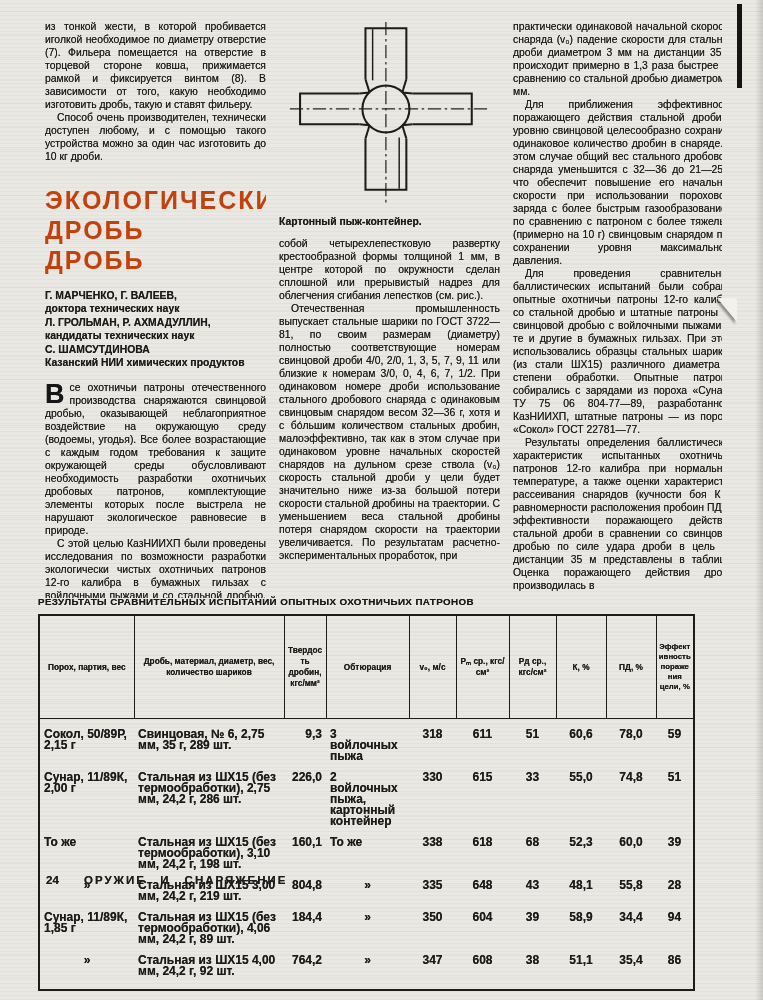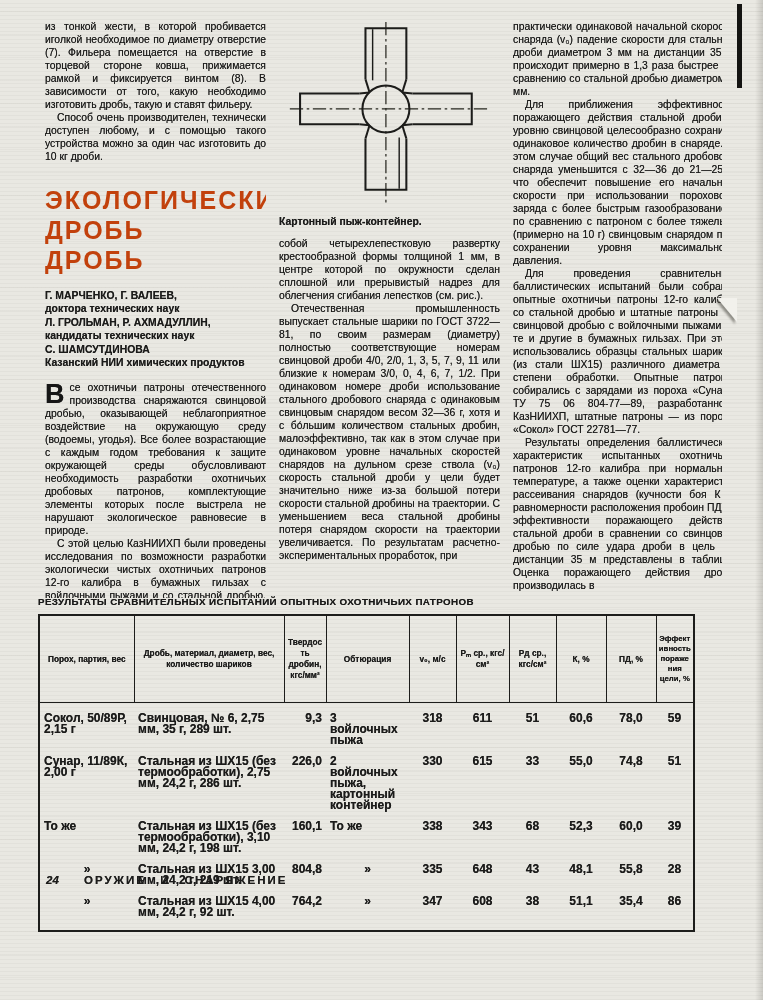--- a/index.html
+++ b/index.html
@@ -48,41 +48,41 @@
     font-weight:bold;font-size:9.8px;letter-spacing:.4px;margin-bottom:7px;
     text-shadow:0 0 .3px rgba(25,25,25,.8);
   }
   table.results{
     border-collapse:collapse;table-layout:fixed;width:655px;
     border:2.5px solid #1d1d1b;
   }
   table.results th{
     border-left:1.2px solid #1d1d1b;border-bottom:1.5px solid #1d1d1b;
     font-size:8.3px;font-weight:bold;line-height:1.3;
-    padding:4px 2px;vertical-align:middle;text-align:center;
+    padding:12px 2px;vertical-align:middle;text-align:center;
     overflow-wrap:anywhere;text-shadow:0 0 .3px rgba(25,25,25,.8);
     height:78px;
   }
   table.results th:first-child{border-left:none;}
   table.results th:last-child{font-size:7.8px;}
   table.results td{
     font-size:12px;font-weight:bold;line-height:11px;
     padding:8px 4px 2px 4px;vertical-align:top;
     text-shadow:0 0 .3px rgba(25,25,25,.8);
   }
   table.results tr:first-child td{padding-top:10px;}
   table.results tr:last-child td{padding-bottom:12px;}
   td.c0,td.c1,td.c3{text-align:left;}
   td.c2{text-align:right;padding-right:8px;}
   td.c4,td.c5,td.c6,td.c7,td.c8,td.c9{text-align:center;}
   td.ditto{text-align:center;}
   
   .footer{position:absolute;top:874px;left:46px;font-weight:bold;font-size:11.5px;
     color:#1c1c1b;text-shadow:0 0 .3px rgba(25,25,25,.8);}
-  .footer .num{margin-right:22px;font-style:italic;}
+  .footer .num{margin-right:22px;}
   .footer .mag{letter-spacing:2px;word-spacing:9px;}
   
   .edge-shade{position:absolute;right:0;top:0;width:8px;height:100%;
     background:linear-gradient(90deg, transparent, rgba(60,58,52,.18));}
   .art-bar{position:absolute;right:21px;top:4px;width:5px;height:84px;background:#141412;}
   .curl{position:absolute;right:26px;top:298px;width:0;height:0;
     border-left:20px solid transparent;border-top:24px solid #f2f1ec;
     filter:drop-shadow(-2px 2px 1px rgba(70,68,60,.55));}
   svg .ln{stroke:#1c1c1a;stroke-width:2;fill:none;}
   svg .thin{stroke:#1c1c1a;stroke-width:1.4;fill:none;}
@@ -212,39 +212,51 @@
             <td class="c7">55,0</td>
             <td class="c8">74,8</td>
             <td class="c9">51</td>
           </tr>
           <tr>
             <td class="c0">То же</td>
             <td class="c1">Стальная из ШХ15 (без термообработки), 3,10 мм, 24,2 г, 198 шт.</td>
             <td class="c2">160,1</td>
             <td class="c3">То же</td>
             <td class="c4">338</td>
-            <td class="c5">343</td>
+            <td class="c5">618</td>
             <td class="c6">68</td>
             <td class="c7">52,3</td>
             <td class="c8">60,0</td>
             <td class="c9">39</td>
           </tr>
           <tr>
             <td class="c0 ditto">»</td>
             <td class="c1">Стальная из ШХ15 3,00 мм, 24,2 г, 219 шт.</td>
             <td class="c2">804,8</td>
             <td class="c3 ditto">»</td>
             <td class="c4">335</td>
             <td class="c5">648</td>
             <td class="c6">43</td>
             <td class="c7">48,1</td>
             <td class="c8">55,8</td>
             <td class="c9">28</td>
           </tr>
           <tr>
+            <td class="c0">Сунар, 11/89К, 1,85 г</td>
+            <td class="c1">Стальная из ШХ15 (без термообработки), 4,06 мм, 24,2 г, 89 шт.</td>
+            <td class="c2">184,4</td>
+            <td class="c3 ditto">»</td>
+            <td class="c4">350</td>
+            <td class="c5">604</td>
+            <td class="c6">39</td>
+            <td class="c7">58,9</td>
+            <td class="c8">34,4</td>
+            <td class="c9">94</td>
+          </tr>
+          <tr>
             <td class="c0 ditto">»</td>
             <td class="c1">Стальная из ШХ15 4,00 мм, 24,2 г, 92 шт.</td>
             <td class="c2">764,2</td>
             <td class="c3 ditto">»</td>
             <td class="c4">347</td>
             <td class="c5">608</td>
             <td class="c6">38</td>
             <td class="c7">51,1</td>
             <td class="c8">35,4</td>
             <td class="c9">86</td>

